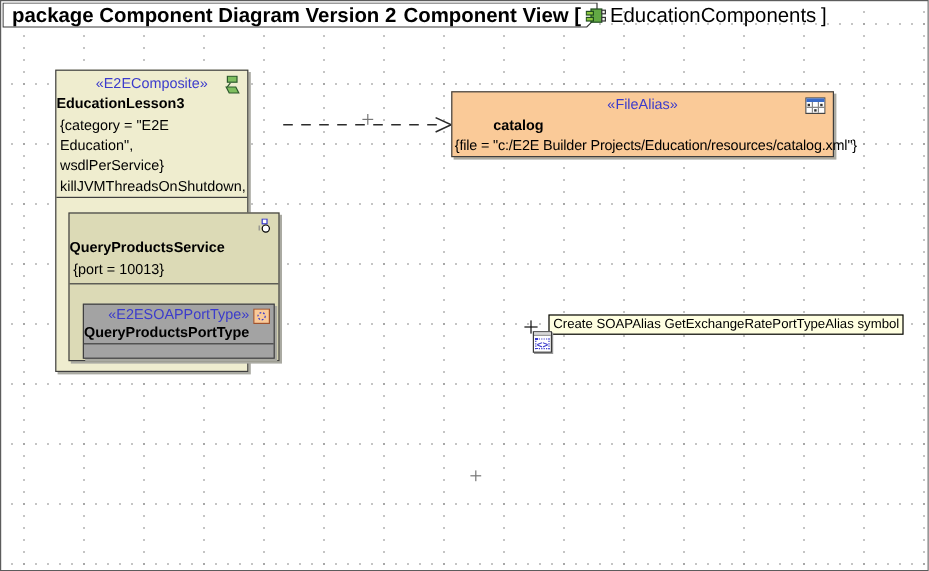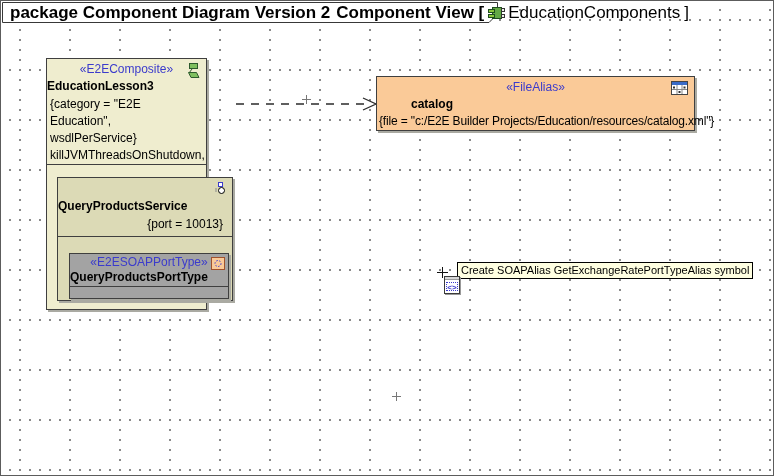--- a/index.html
+++ b/index.html
@@ -35,21 +35,21 @@
   
   #node-edu{left:45px;top:57px;width:161px;height:252px;background:#EFEDCF;}
   #node-edu .stype{top:3px;}
   #node-edu .nname{top:20px;}
   #node-edu .props{top:37px;}
   #node-edu .sep{top:105px;}
   #node-edu .node-icon{right:5px;top:4px;}
   #node-svc{left:10px;top:118px;width:176px;height:124px;background:#DCDAB6;}
   #node-svc .stype{top:4px;}
   #node-svc .nname{top:21px;}
-  #node-svc .props{top:38px;text-align:right;padding-right:9px;}
+  #node-svc .props{top:38px;text-align:left;padding-right:9px;}
   #node-svc .sep{top:58px;}
   #node-svc .node-icon{right:6px;top:4px;}
   #node-pt{left:11px;top:75px;width:160px;height:46px;background:#a3a3a3;}
   #node-pt .stype{top:1px;}
   #node-pt .nname{top:16px;}
   #node-pt .sep{top:32px;}
   #node-pt .node-icon{right:3px;top:3px;}
   #node-catalog{left:375px;top:75px;width:319px;height:55px;background:#FACA98;}
   #node-catalog .stype{top:3px;}
   #node-catalog .nname{top:20px;padding-left:34px;}

